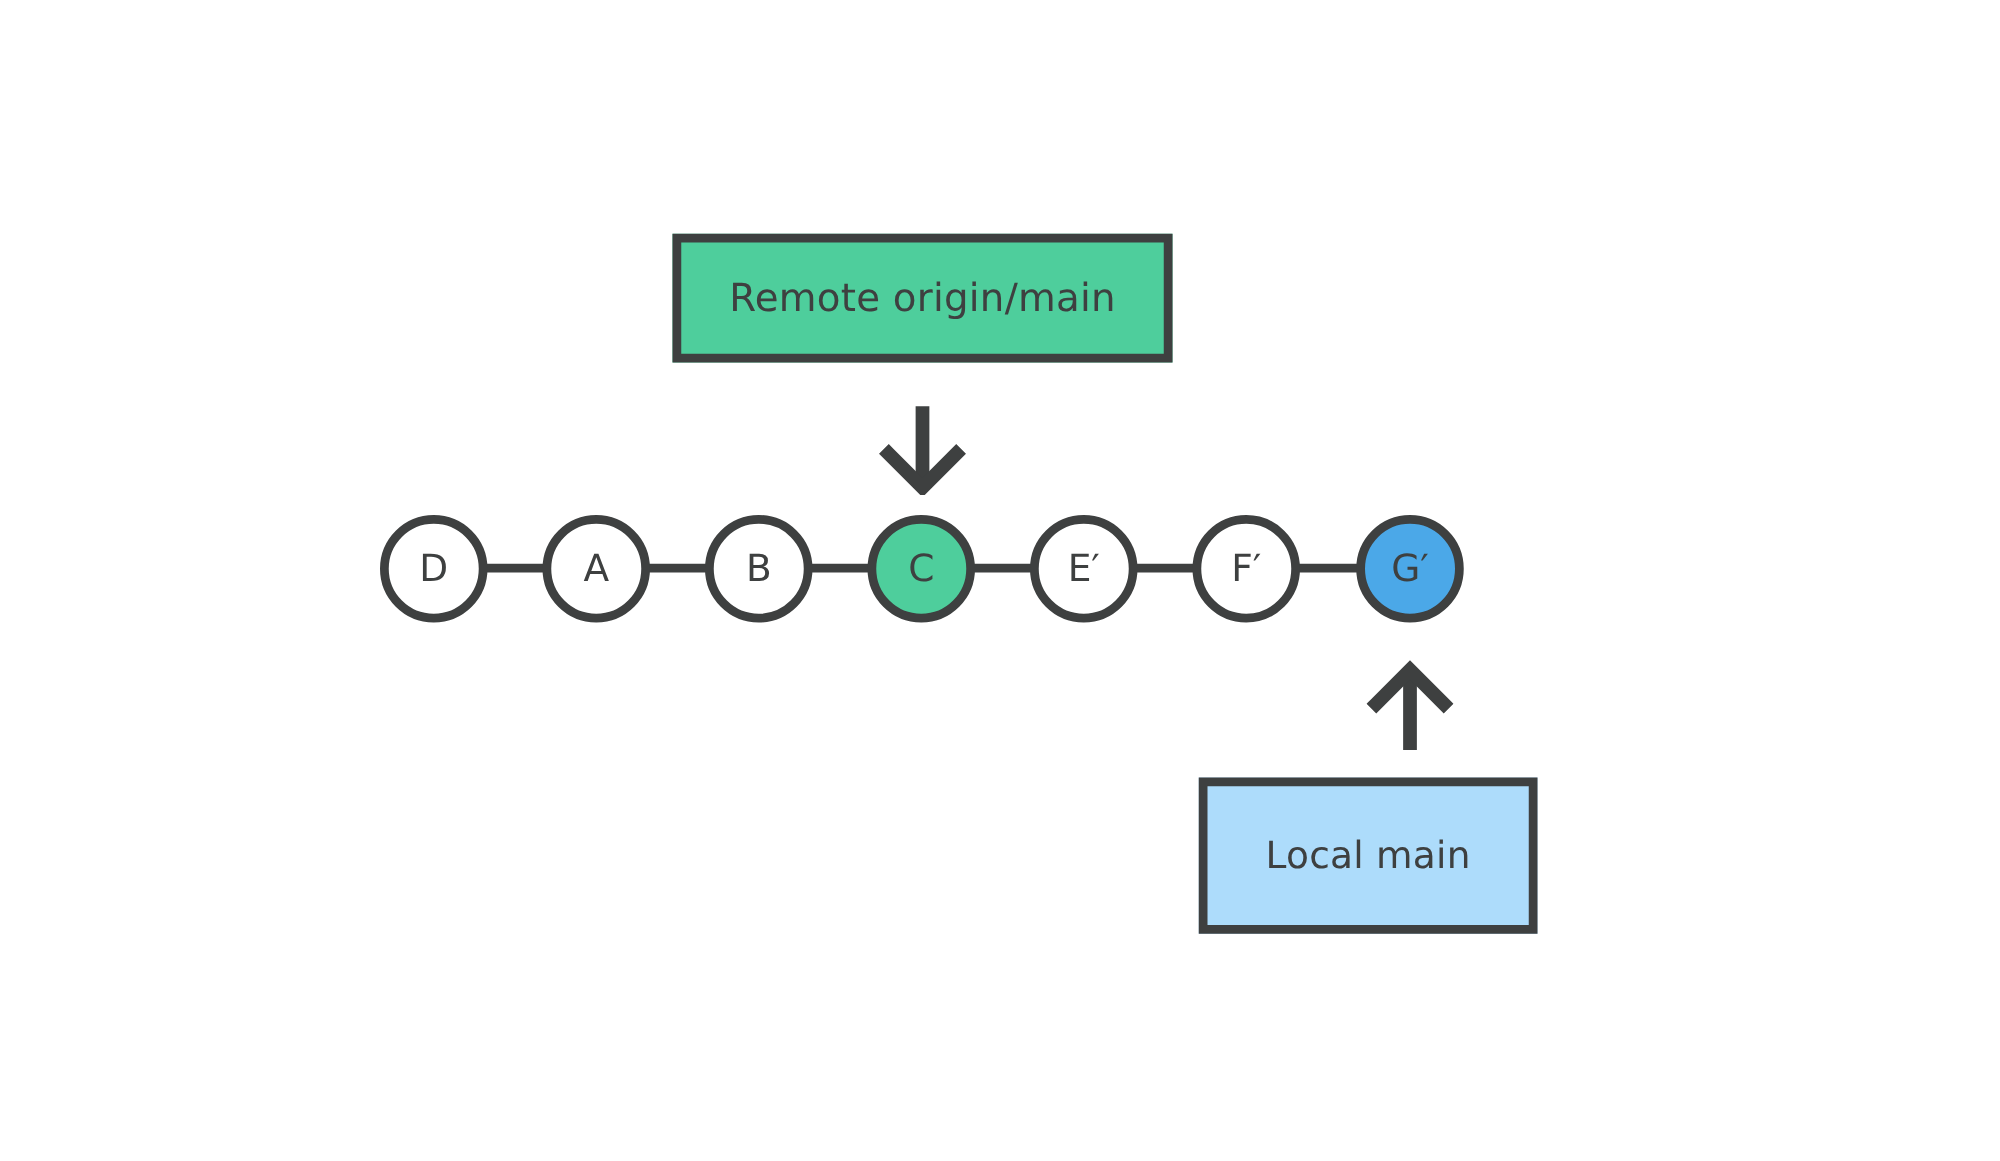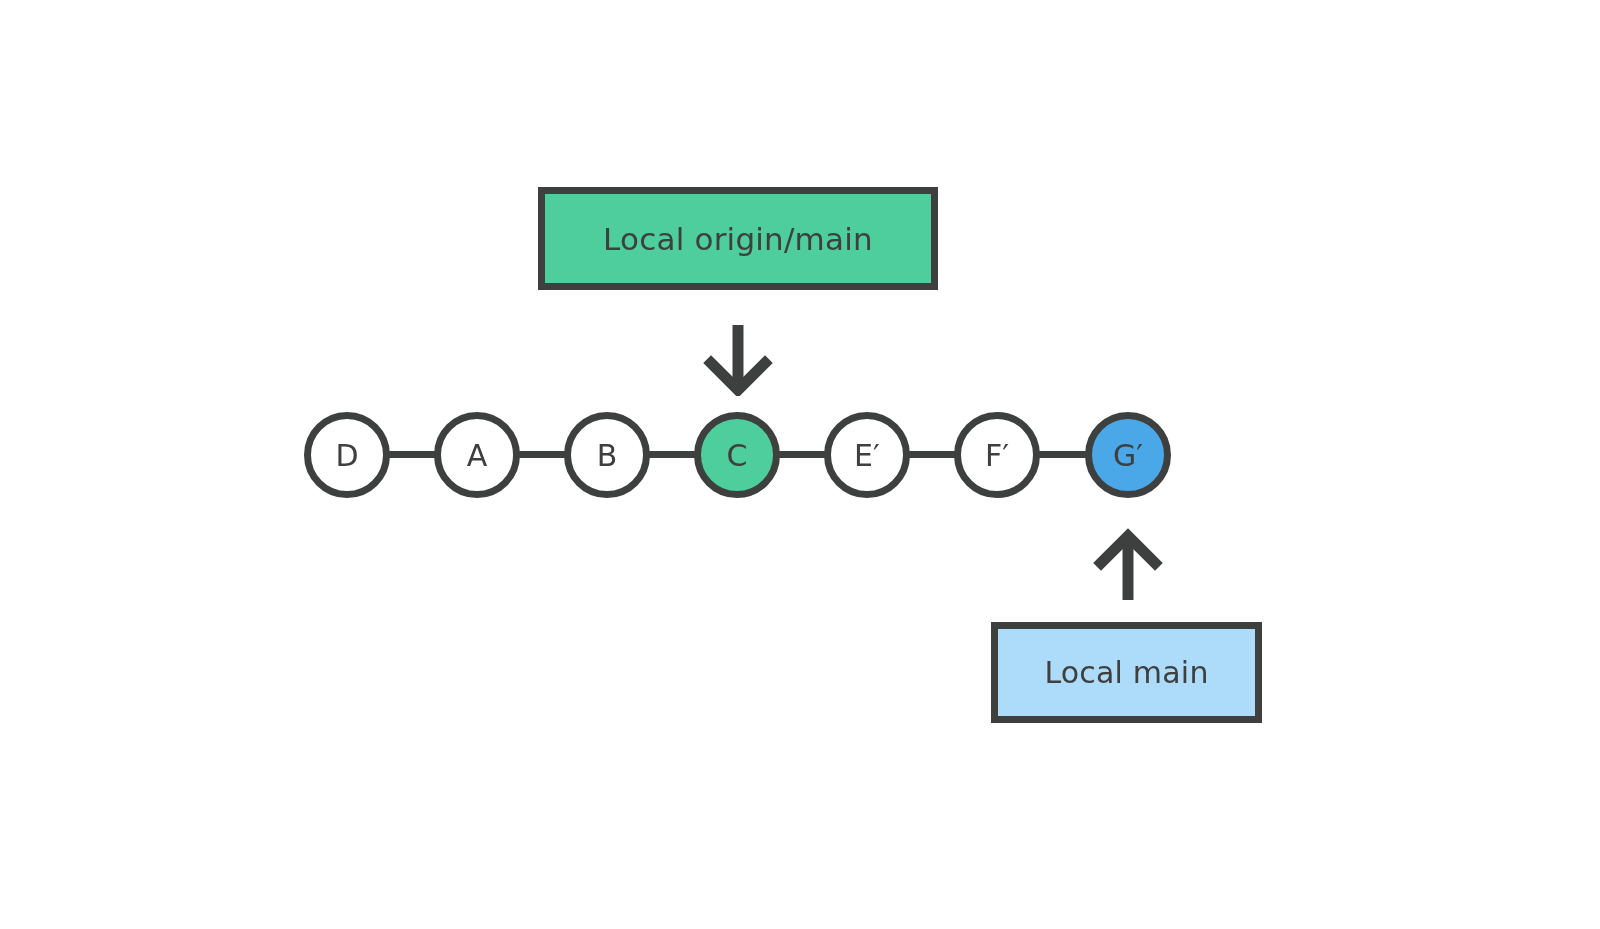--- a/index.html
+++ b/index.html
@@ -34,24 +34,24 @@
     font-family: "DejaVu Sans", sans-serif;
   }
   #remote-box {
     left: 538px;
     top: 187px;
     width: 400px;
     height: 103px;
     background: #4ECE9C;
   }
   #local-box {
-    left: 991px;
+    left: 959px;
     top: 622px;
     width: 271px;
-    height: 101px;
+    height: 125px;
     background: #ADDCFB;
     font-size: 30px;
   }
   .commit-node {
     position: absolute;
     box-sizing: border-box;
     width: 86px;
     height: 86px;
     border-radius: 50%;
     border: 7px solid #3E4040;
@@ -76,21 +76,21 @@
     position: absolute;
     z-index: 2;
   }
 </style>
 </head>
 <body>
 
 <div id="diagram-canvas">
 
   <div class="label-box" id="remote-box">
-    <span>Local origin/main</span>
+    <span>Remote origin/main</span>
   </div>
 
   <svg class="arrow-svg" id="remote-arrow" style="left:703px; top:322px; width:70px; height:74px;" viewBox="0 0 70 74">
     <line x1="35" y1="3" x2="35" y2="66" stroke="#3E4040" stroke-width="11" stroke-linecap="butt"></line>
     <polyline points="8,41 35,68 62,41" fill="none" stroke="#3E4040" stroke-width="11" stroke-linecap="square" stroke-linejoin="miter"></polyline>
   </svg>
 
   <div class="edge-line" style="left:386px; top:451px; width:52px;"></div>
   <div class="edge-line" style="left:516px; top:451px; width:52px;"></div>
   <div class="edge-line" style="left:646px; top:451px; width:52px;"></div>

